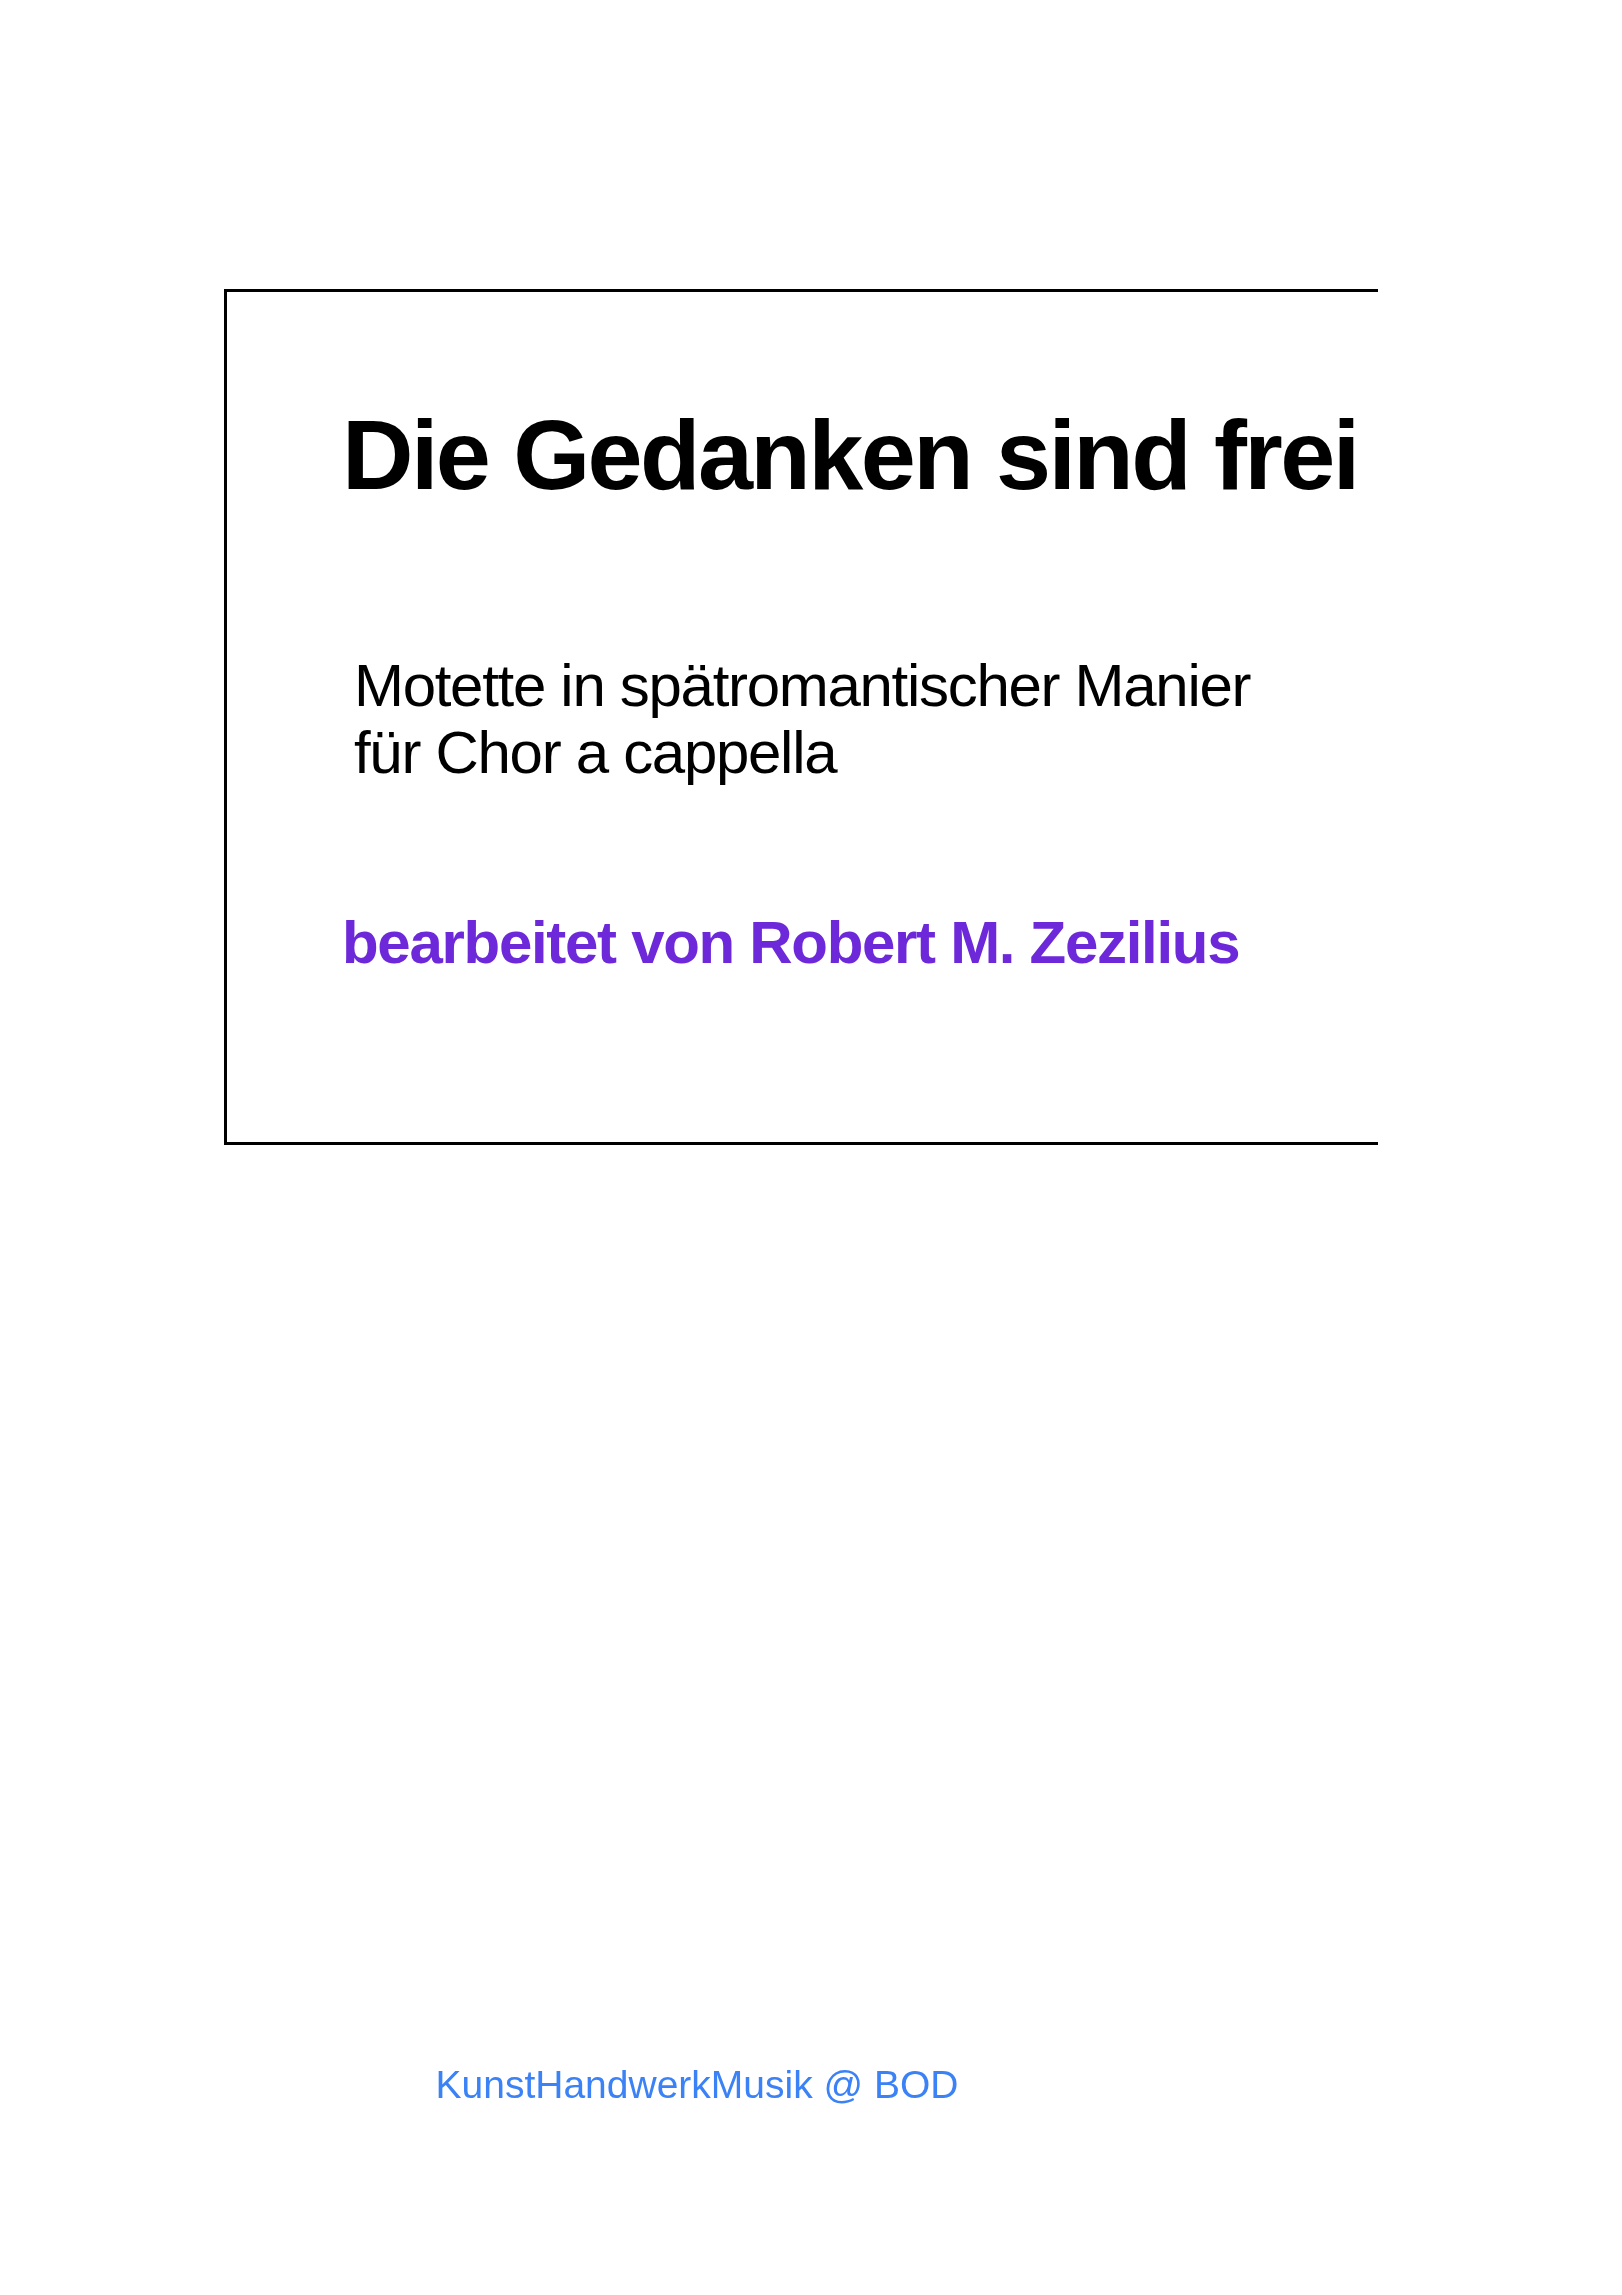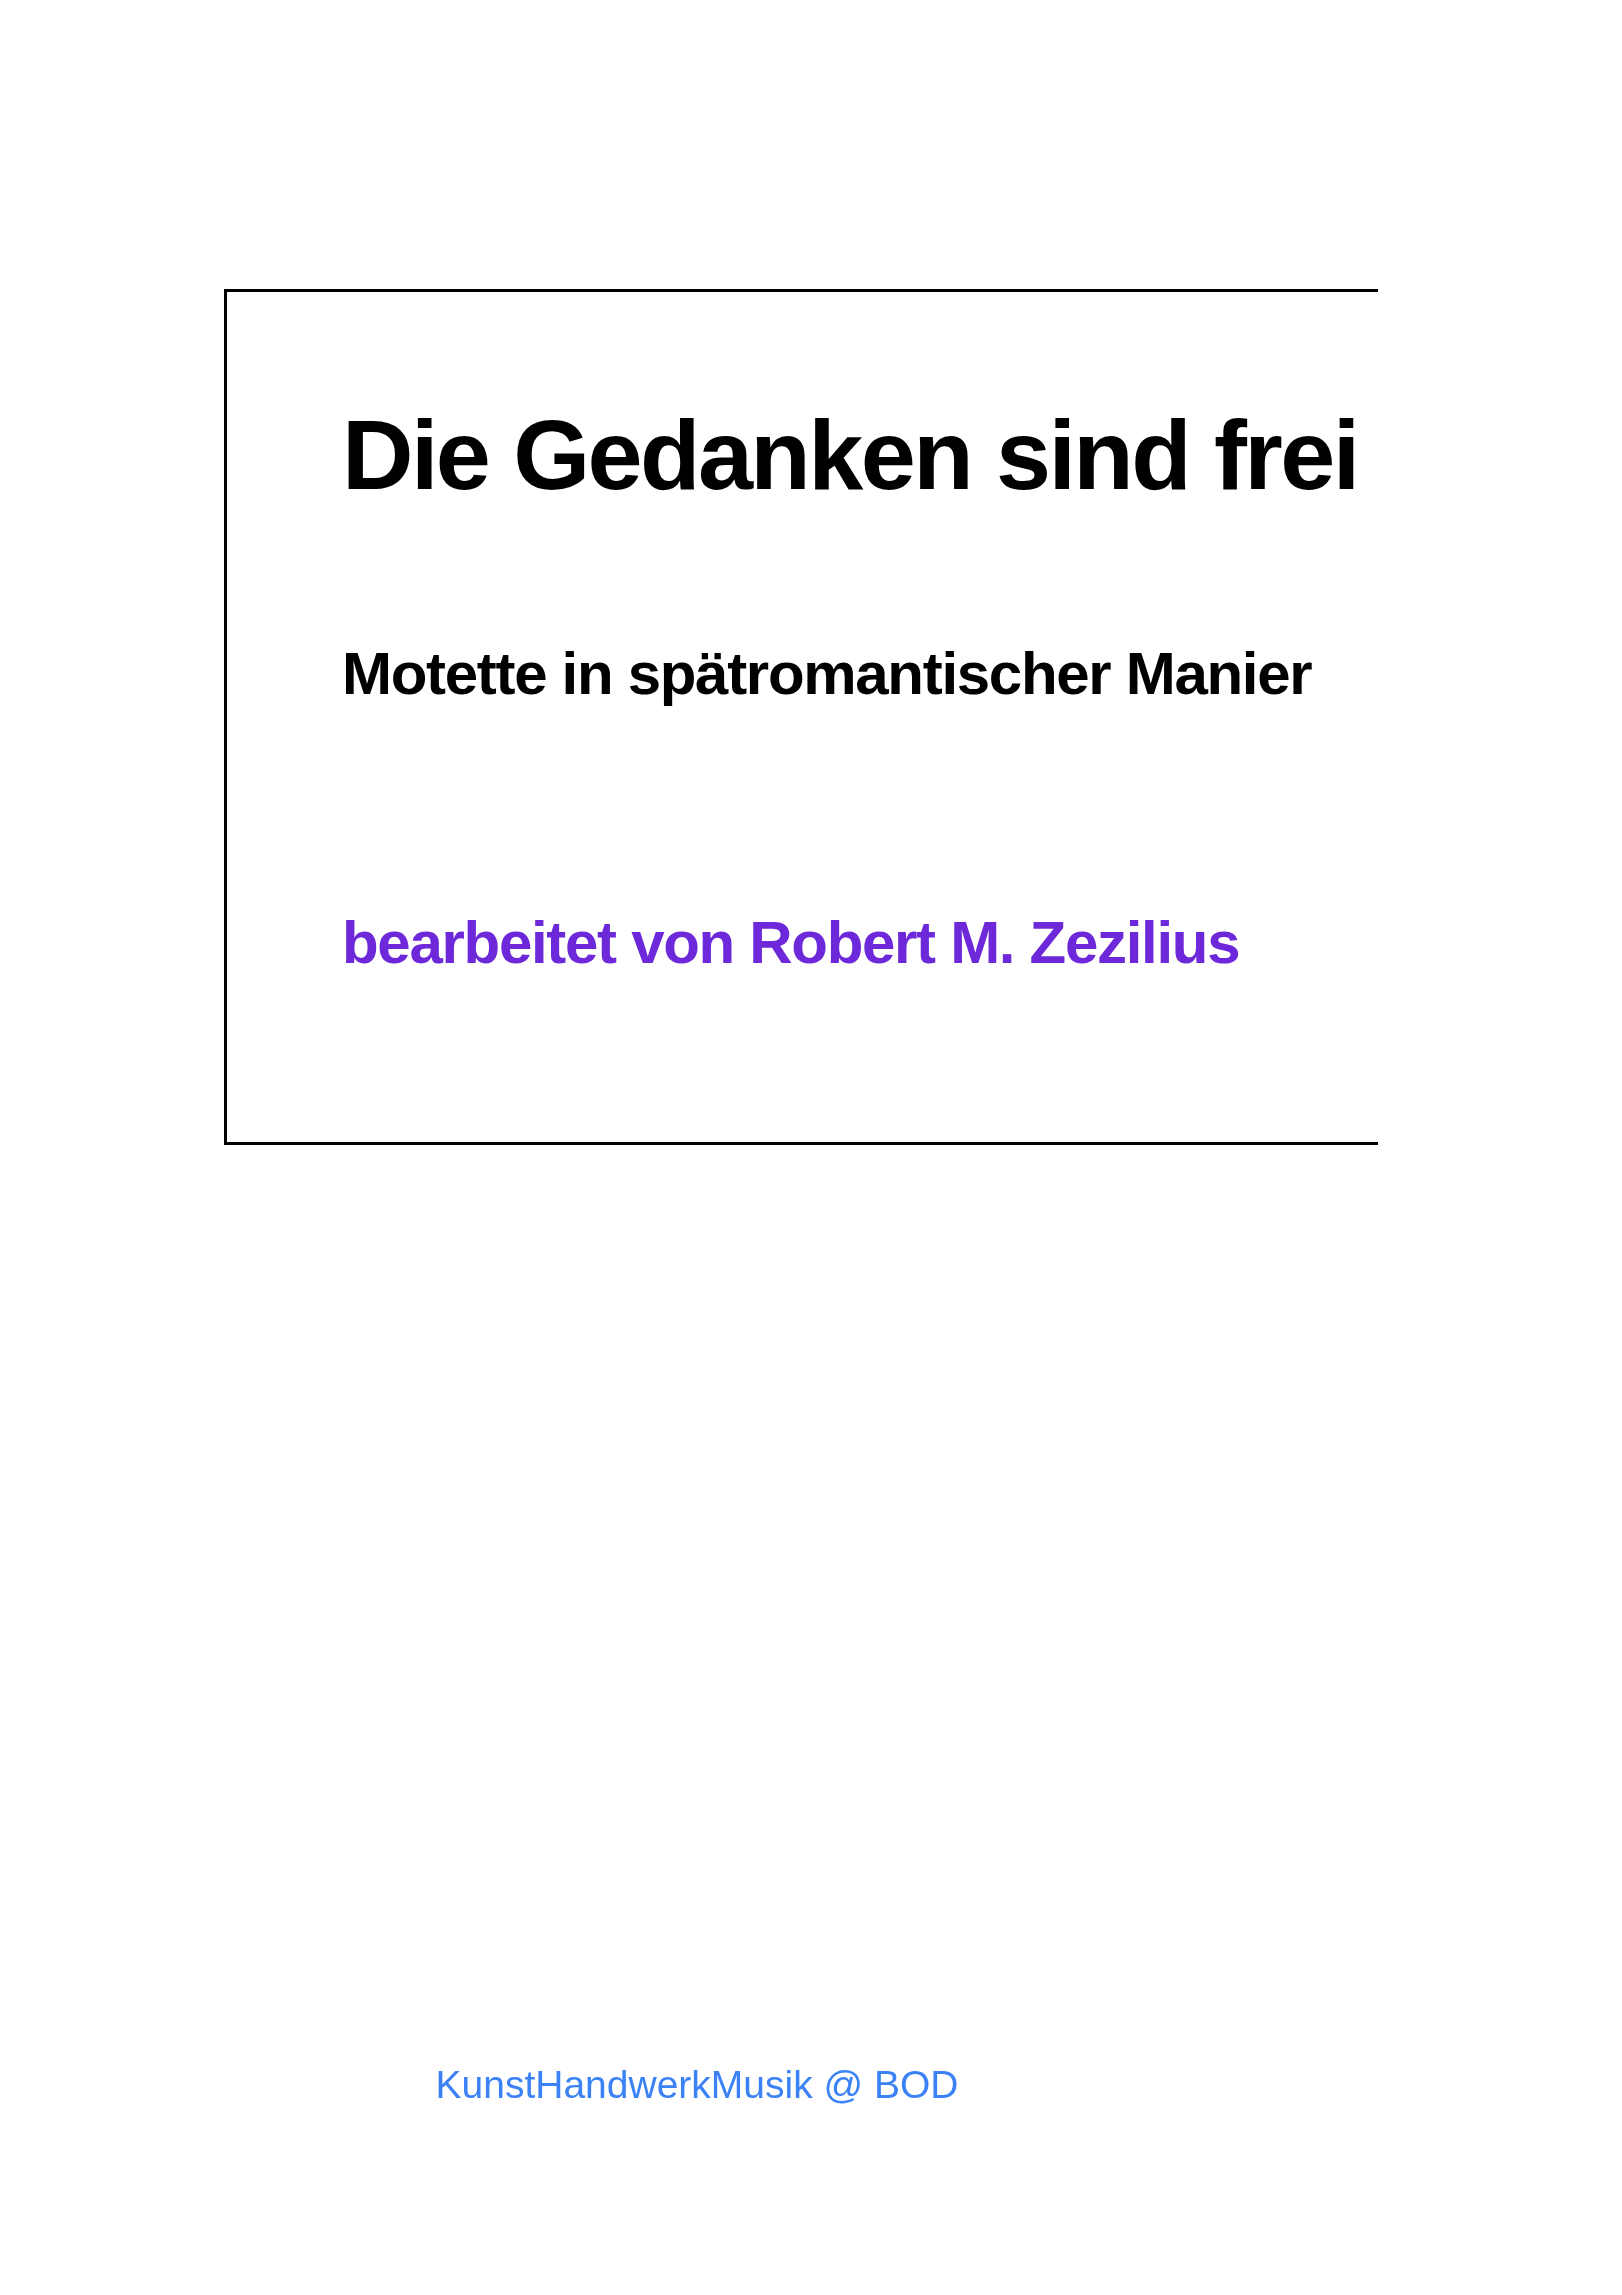--- a/index.html
+++ b/index.html
@@ -35,24 +35,24 @@
     line-height: 1.0;
     font-weight: 700;
     letter-spacing: -2.6px;
     white-space: nowrap;
     color: #000000;
   }
   .subtitle {
     position: absolute;
     left: 115px;
     top: 348px;
-    margin: 0;
+    margin: 12px;
     font-size: 60px;
     line-height: 1.12;
-    font-weight: 700;
+    font-weight: 400;
     letter-spacing: -1.3px;
     color: #000000;
   }
   .author-line {
     position: absolute;
     left: 115px;
     top: 618px;
     margin: 0;
     font-size: 60px;
     line-height: 1.1;
@@ -79,20 +79,21 @@
 <body>
 
 <div class="page">
 
   <div class="title-box">
 
     <h1 class="main-title">Die Gedanken sind frei</h1>
 
     <div class="subtitle">
       <div>Motette in spätromantischer Manier</div>
+      <div>für Chor a cappella</div>
     </div>
 
     <div class="author-line">bearbeitet von Robert M. Zezilius</div>
 
   </div>
 
   <div class="imprint-footer">KunstHandwerkMusik @ BOD</div>
 
 </div>
 

